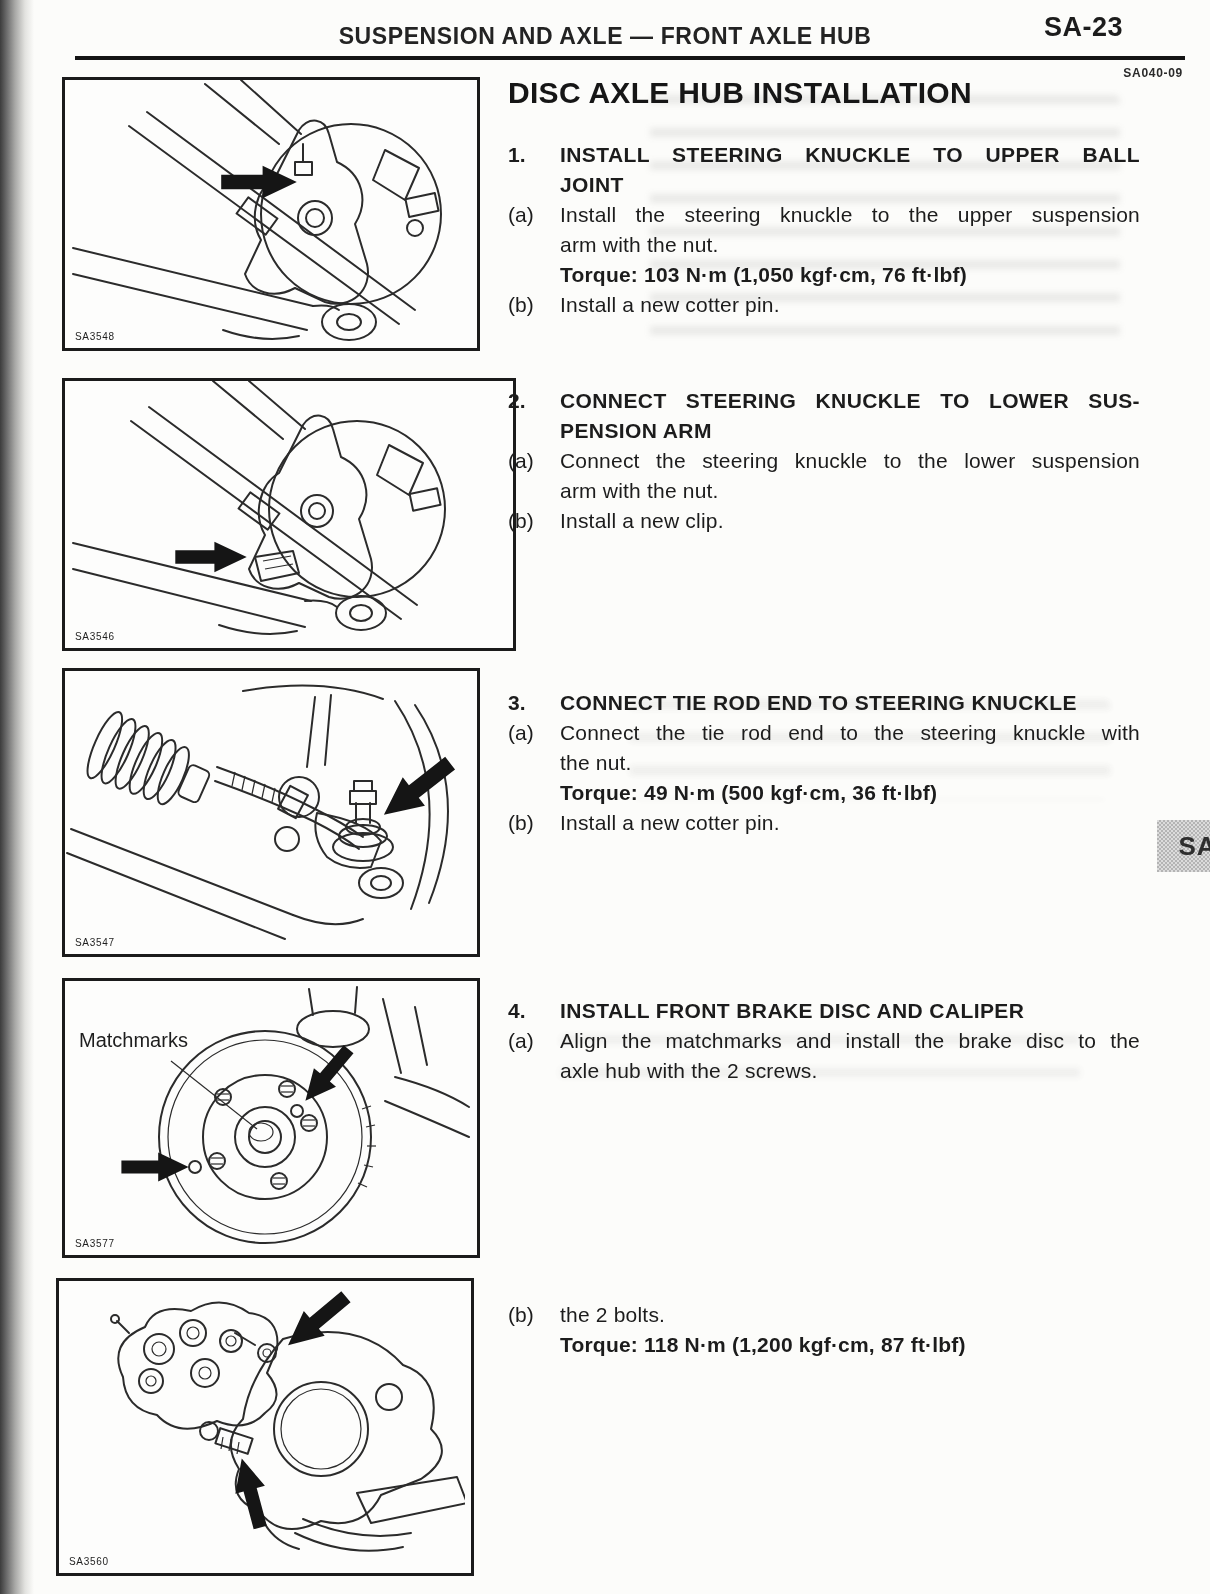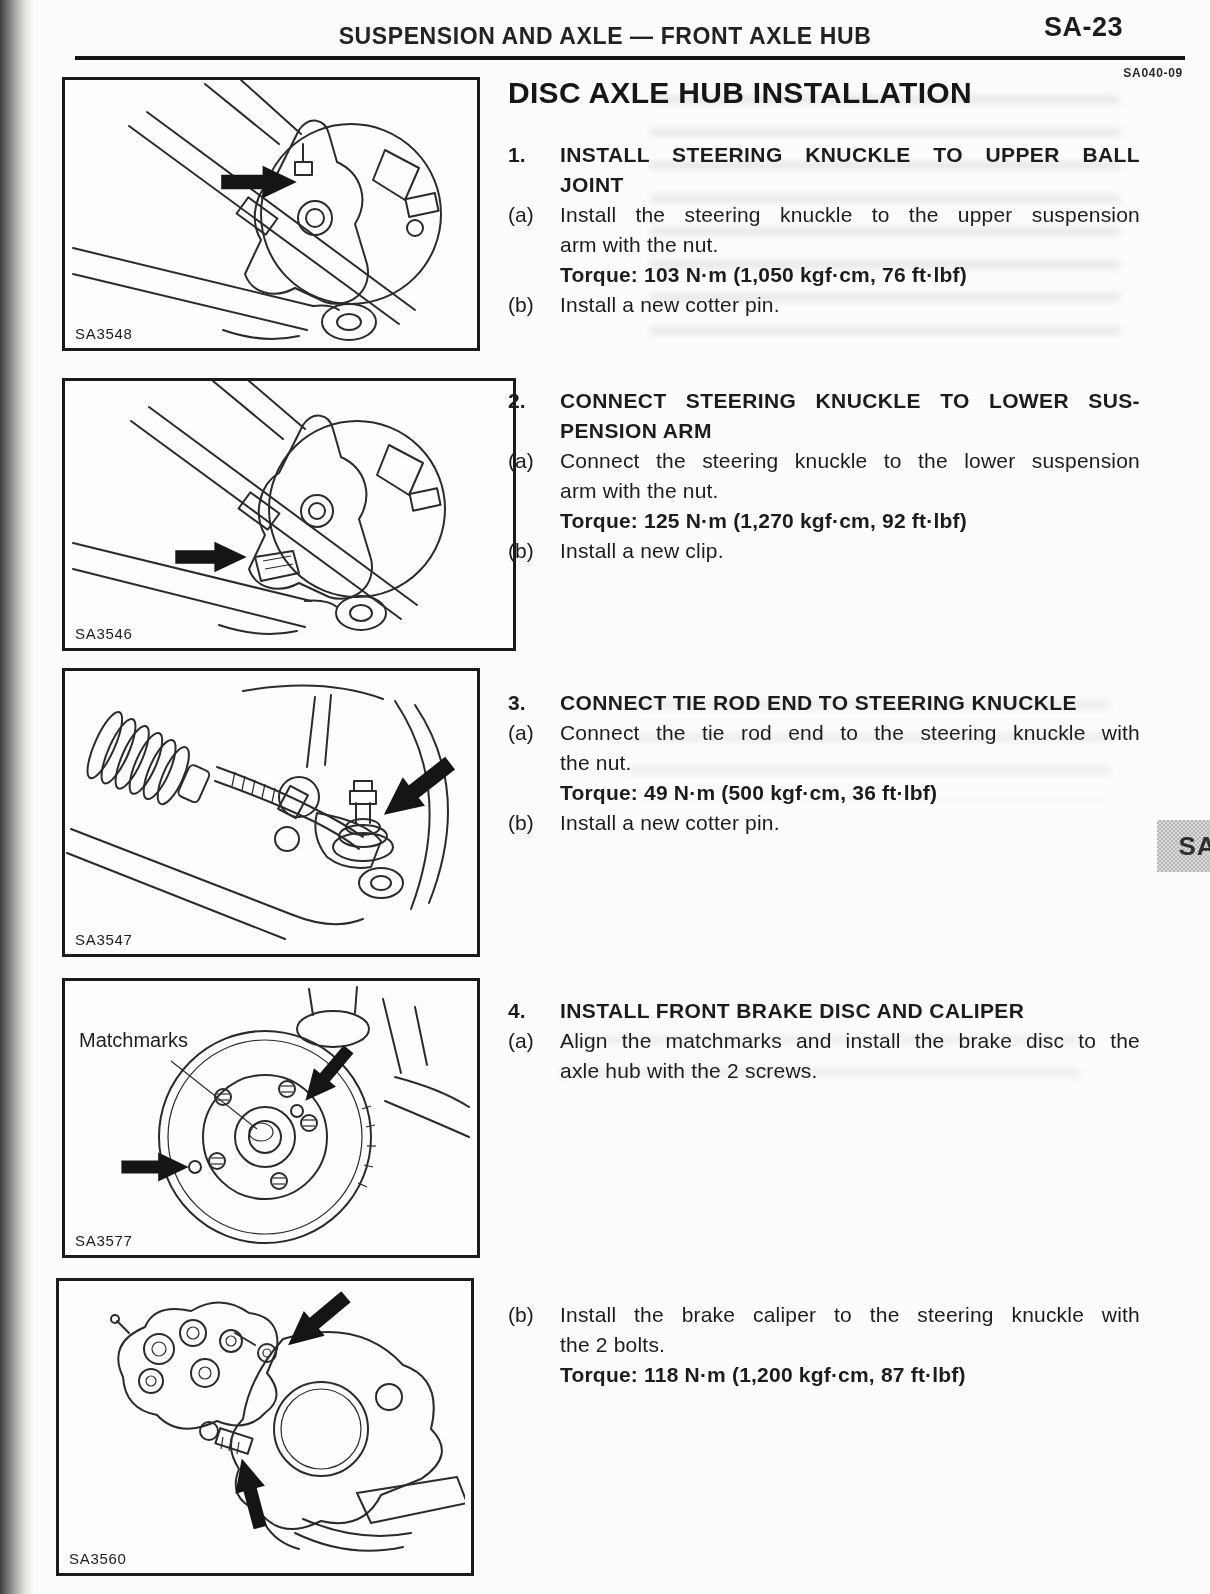--- a/index.html
+++ b/index.html
@@ -24,21 +24,21 @@
     font-weight:700;font-size:23px;letter-spacing:.6px;color:#232323;
   }
   .page-num{left:1044px;top:12px;width:120px;font-weight:700;font-size:27px;letter-spacing:.5px;}
   .rule{left:75px;top:56px;width:1110px;height:4px;background:#141414;}
   .doc-code{left:1030px;top:66px;width:153px;text-align:right;font-weight:700;font-size:12px;letter-spacing:.7px;color:#2a2a2a;}
   .title{left:508px;top:76px;font-weight:700;font-size:30px;letter-spacing:.3px;color:#161616;}
 
   
   .fig{border:3px solid #1b1b1b;background:#fdfdfc;}
   .fig svg{position:absolute;left:0;top:0;}
-  .fig-label{position:absolute;left:10px;bottom:6px;font-size:15px;font-weight:500;letter-spacing:.7px;color:#1e1e1e;}
+  .fig-label{position:absolute;left:10px;bottom:6px;font-size:10px;font-weight:500;letter-spacing:.7px;color:#1e1e1e;}
   .callout{position:absolute;left:14px;top:48px;font-size:20px;color:#1e1e1e;}
   .ln{fill:none;stroke:#2b2b2b;stroke-width:2;stroke-linecap:round;stroke-linejoin:round;}
   .thin{fill:none;stroke:#2b2b2b;stroke-width:1.2;}
   .arr{fill:#151515;stroke:none;}
 
   
   .step{left:508px;width:632px;}
   .row{display:flex;align-items:flex-start;}
   .num{width:52px;flex:none;font-weight:700;font-size:21px;line-height:30px;}
   .lbl{width:52px;flex:none;font-size:21px;line-height:30px;}
@@ -296,21 +296,20 @@
     <div class="body">
       <div class="line hl stretch">CONNECT STEERING KNUCKLE TO LOWER SUS-</div>
       <div class="line hl">PENSION ARM</div>
     </div>
   </div>
   <div class="row">
     <span class="lbl">(a)</span>
     <div class="body">
       <div class="line stretch">Connect the steering knuckle to the lower suspension</div>
       <div class="line">arm with the nut.</div>
-      <div class="line torque">Torque: 125 N·m (1,270 kgf·cm, 92 ft·lbf)</div>
     </div>
   </div>
   <div class="row">
     <span class="lbl">(b)</span>
     <div class="body">
       <div class="line">Install a new clip.</div>
     </div>
   </div>
 </div>
 
@@ -350,20 +349,19 @@
       <div class="line stretch">Align the matchmarks and install the brake disc to the</div>
       <div class="line">axle hub with the 2 screws.</div>
     </div>
   </div>
 </div>
 
 <div class="abs step" style="top:1300px;">
   <div class="row">
     <span class="lbl">(b)</span>
     <div class="body">
-      <div class="line stretch">Install the brake caliper to the steering knuckle with</div>
       <div class="line">the 2 bolts.</div>
       <div class="line torque">Torque: 118 N·m (1,200 kgf·cm, 87 ft·lbf)</div>
     </div>
   </div>
 </div>
 
 <div class="abs tab">SA</div>
 
 </body></html>

